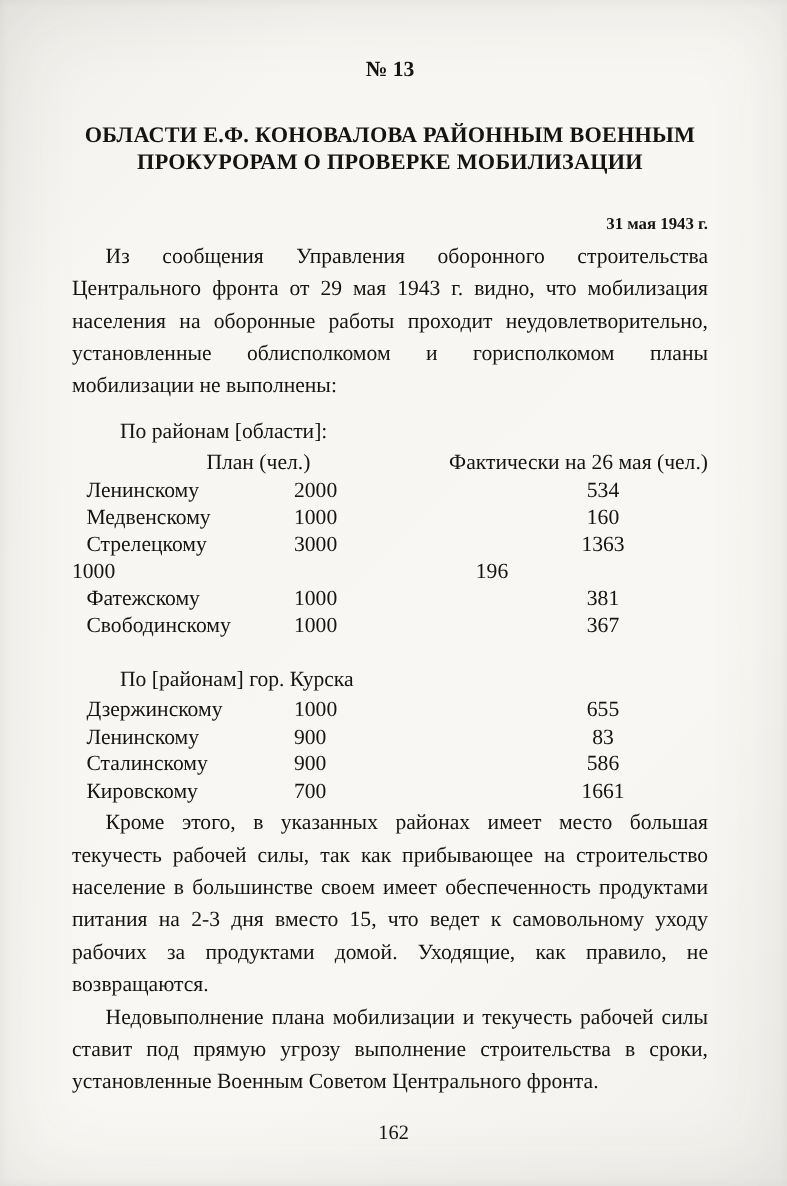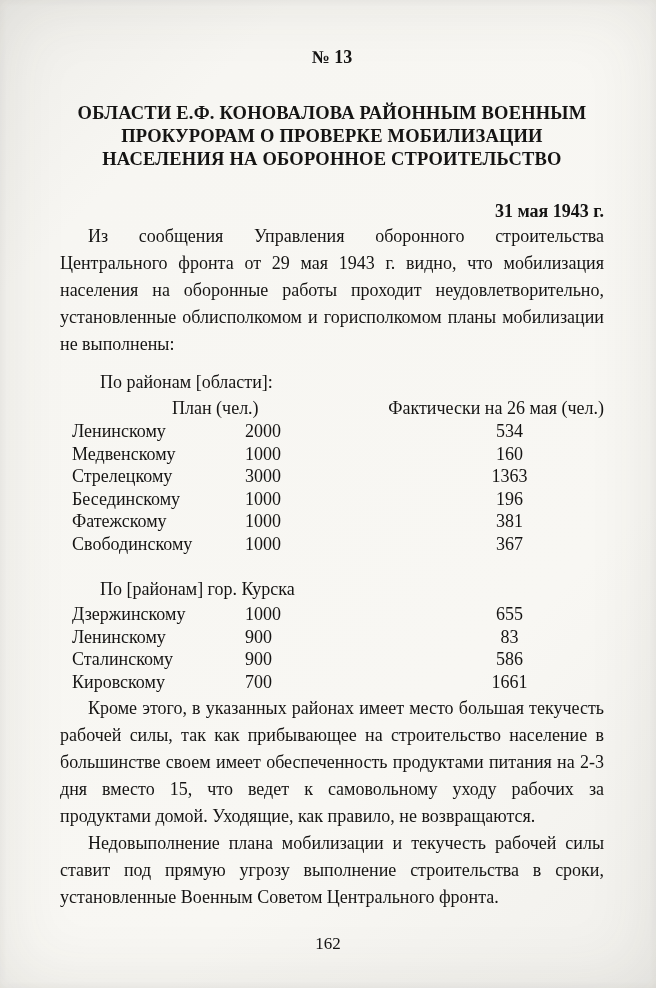--- a/index.html
+++ b/index.html
@@ -14,21 +14,21 @@
     font-family: "Liberation Serif", "DejaVu Serif", serif;
     color: #151413;
   }
 
   .page {
     position: relative;
     width: 656px;
     height: 988px;
     background: linear-gradient(135deg, #efeeea 0%, #f7f6f2 18%, #f8f7f3 70%, #f1f0ec 100%);
     box-shadow: inset 0 0 70px rgba(60,55,45,0.10), inset 0 0 8px rgba(60,55,45,0.06);
-    padding: 44px 52px 0 60px;
+    padding: 44px 66px 0 60px;
     overflow: hidden;
   }
 
   .doc-number {
     text-align: center;
     font-weight: bold;
     font-size: 18px;
     line-height: 26px;
   }
 
@@ -38,21 +38,21 @@
     font-weight: bold;
     font-size: 18.5px;
     line-height: 23px;
     letter-spacing: 0.2px;
   }
 
   .date {
     margin-top: 28px;
     text-align: right;
     font-weight: bold;
-    font-size: 18px;
+    font-size: 14px;
     line-height: 24px;
   }
 
   .para {
     text-align: justify;
     text-indent: 28px;
     font-size: 18px;
     line-height: 27px;
   }
 
@@ -98,21 +98,20 @@
 </head>
 <body>
 
 <div class="page">
 
   <div class="doc-number">№ 13</div>
 
   <div class="title">
     <div>ОБЛАСТИ Е.Ф. КОНОВАЛОВА РАЙОННЫМ ВОЕННЫМ</div>
     <div>ПРОКУРОРАМ О ПРОВЕРКЕ МОБИЛИЗАЦИИ</div>
-    <div>НАСЕЛЕНИЯ НА ОБОРОННОЕ СТРОИТЕЛЬСТВО</div>
   </div>
 
   <div class="date">31 мая 1943 г.</div>
 
   <p class="para para-intro">Из сообщения Управления оборонного строительства Центрального фронта от 29 мая 1943 г. видно, что мобилиза­ция населения на оборонные работы проходит неудовлетво­рительно, установленные облисполкомом и горисполкомом планы мобилизации не выполнены:</p>
 
   <div>
     <div class="section-title">По районам [области]:</div>
 
     <div class="thead">
@@ -129,21 +128,20 @@
       <span class="c-district">Медвенскому</span>
       <span class="c-plan">1000</span>
       <span class="c-fact">160</span>
     </div>
     <div class="trow">
       <span class="c-district">Стрелецкому</span>
       <span class="c-plan">3000</span>
       <span class="c-fact">1363</span>
     </div>
     <div class="trow">
-      <span class="c-district">Бесединскому</span>
       <span class="c-plan">1000</span>
       <span class="c-fact">196</span>
     </div>
     <div class="trow">
       <span class="c-district">Фатежскому</span>
       <span class="c-plan">1000</span>
       <span class="c-fact">381</span>
     </div>
     <div class="trow">
       <span class="c-district">Свободинскому</span>

